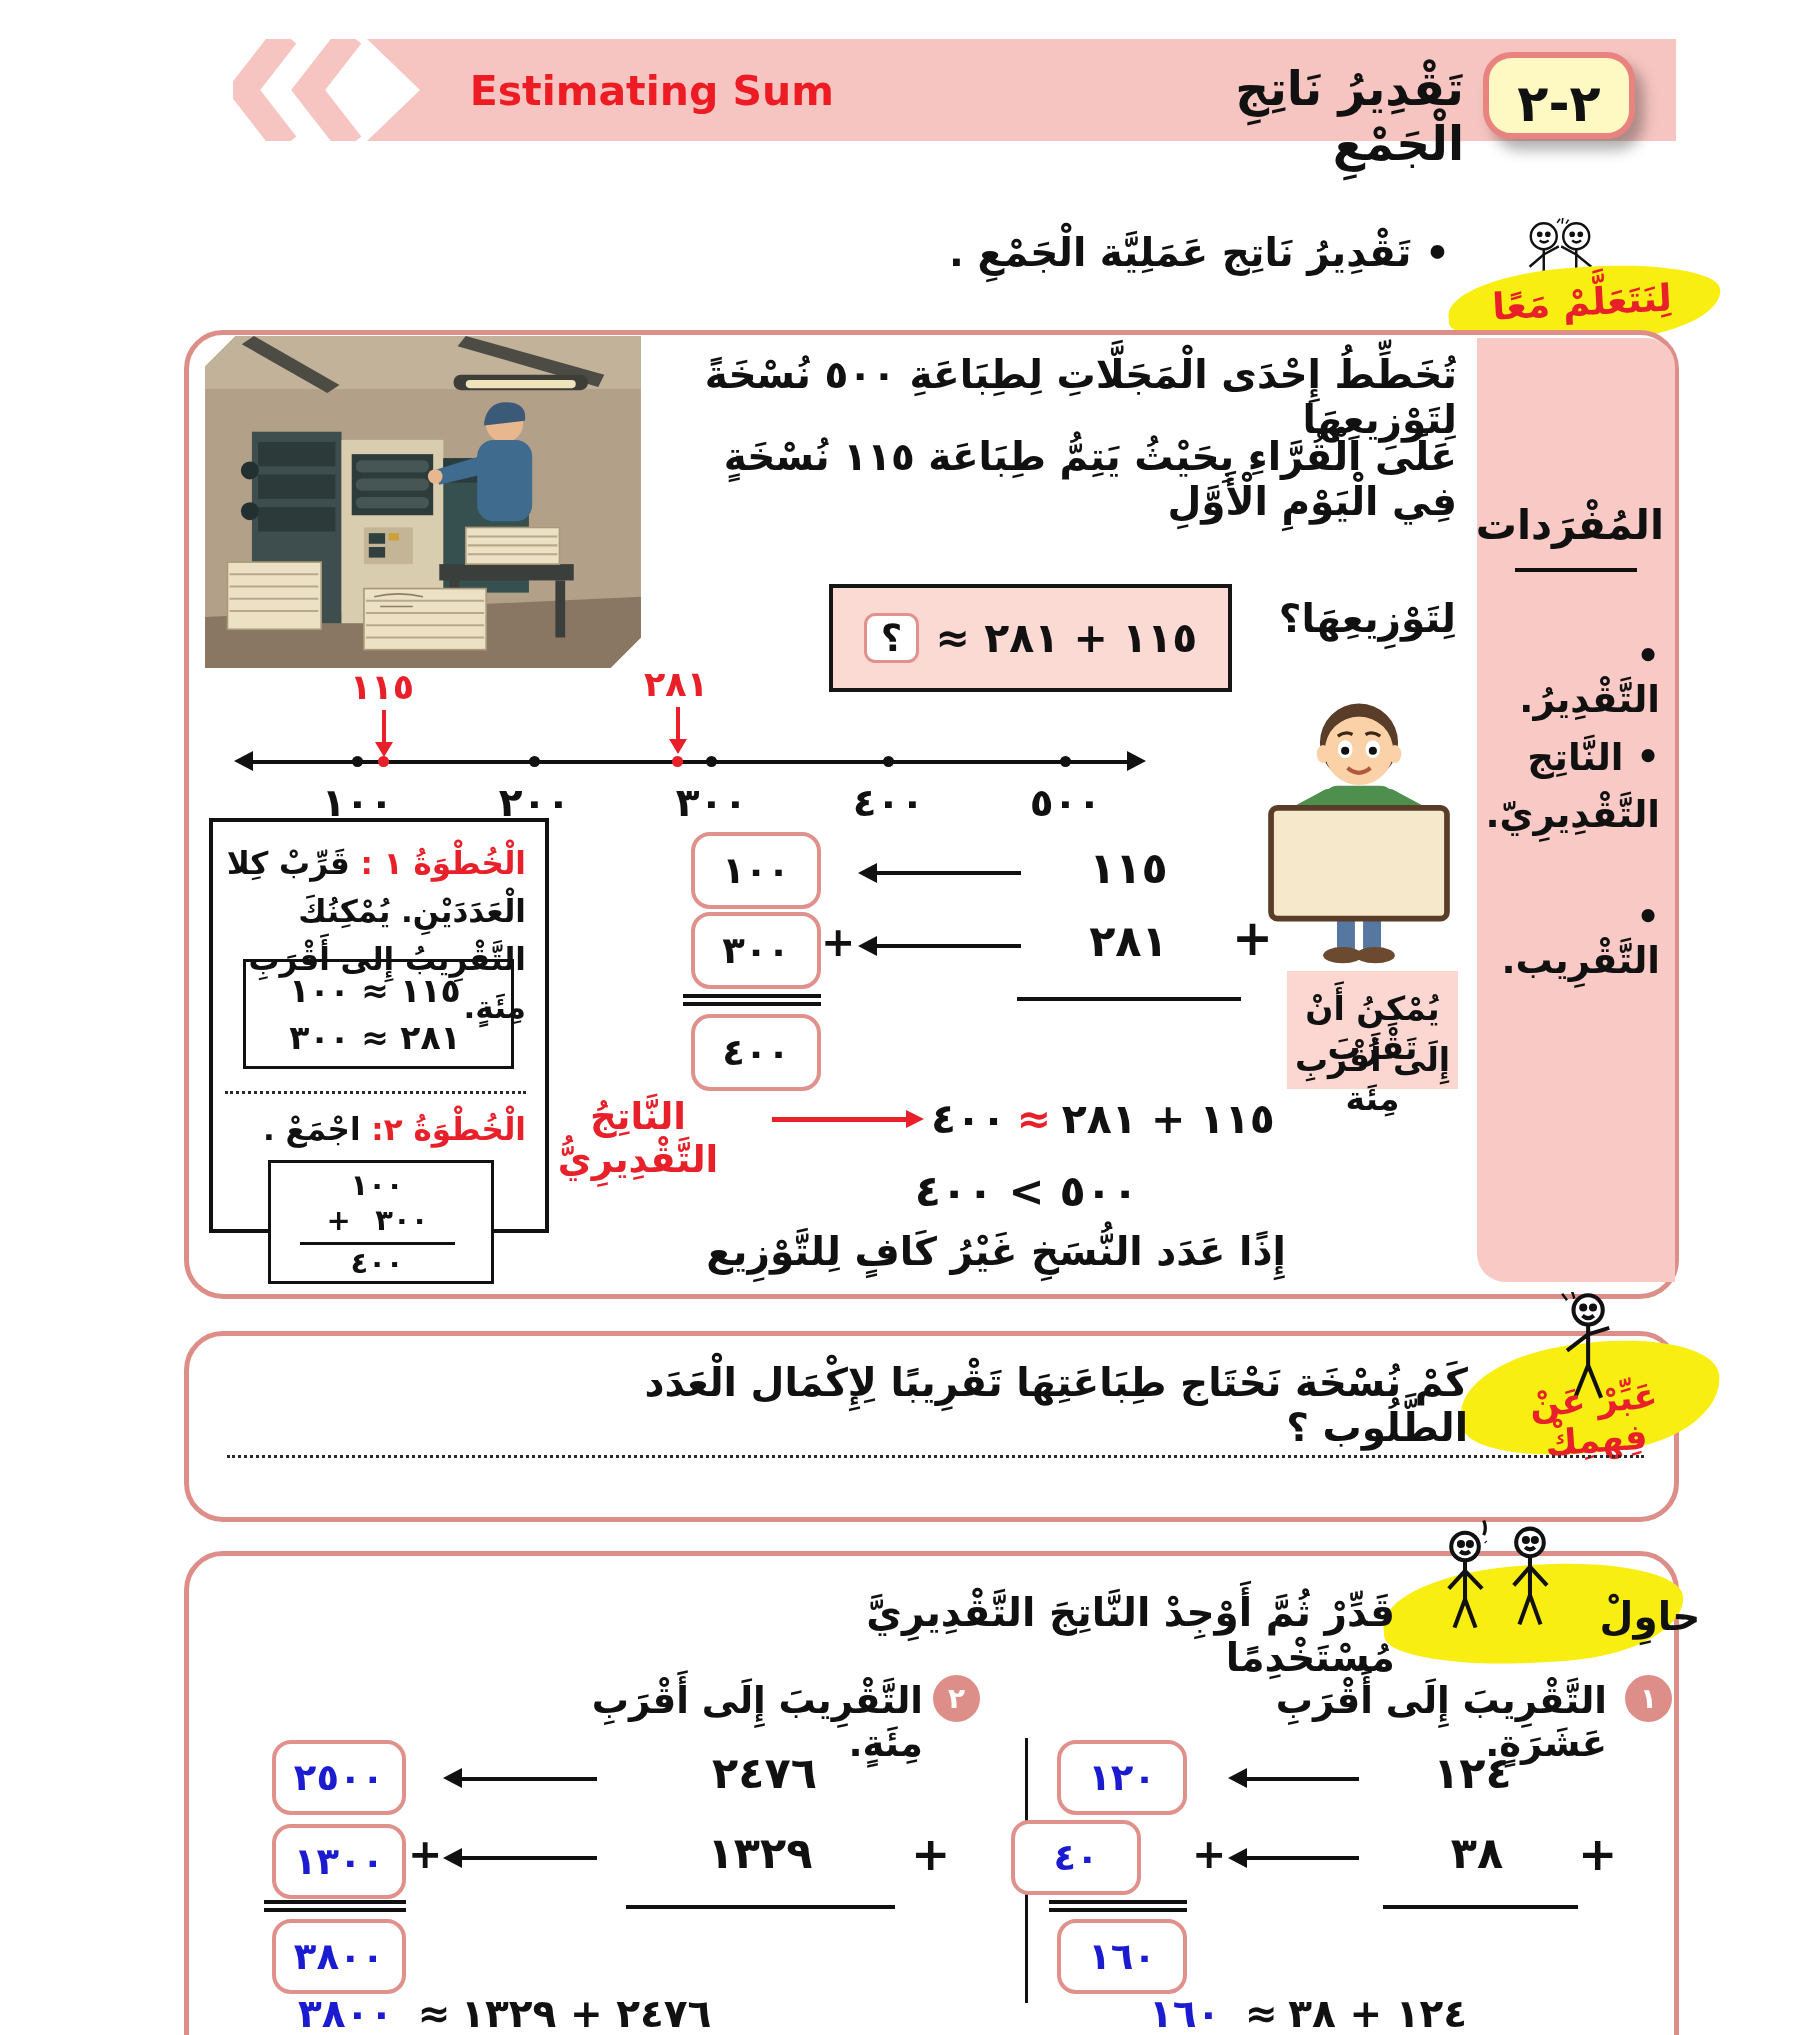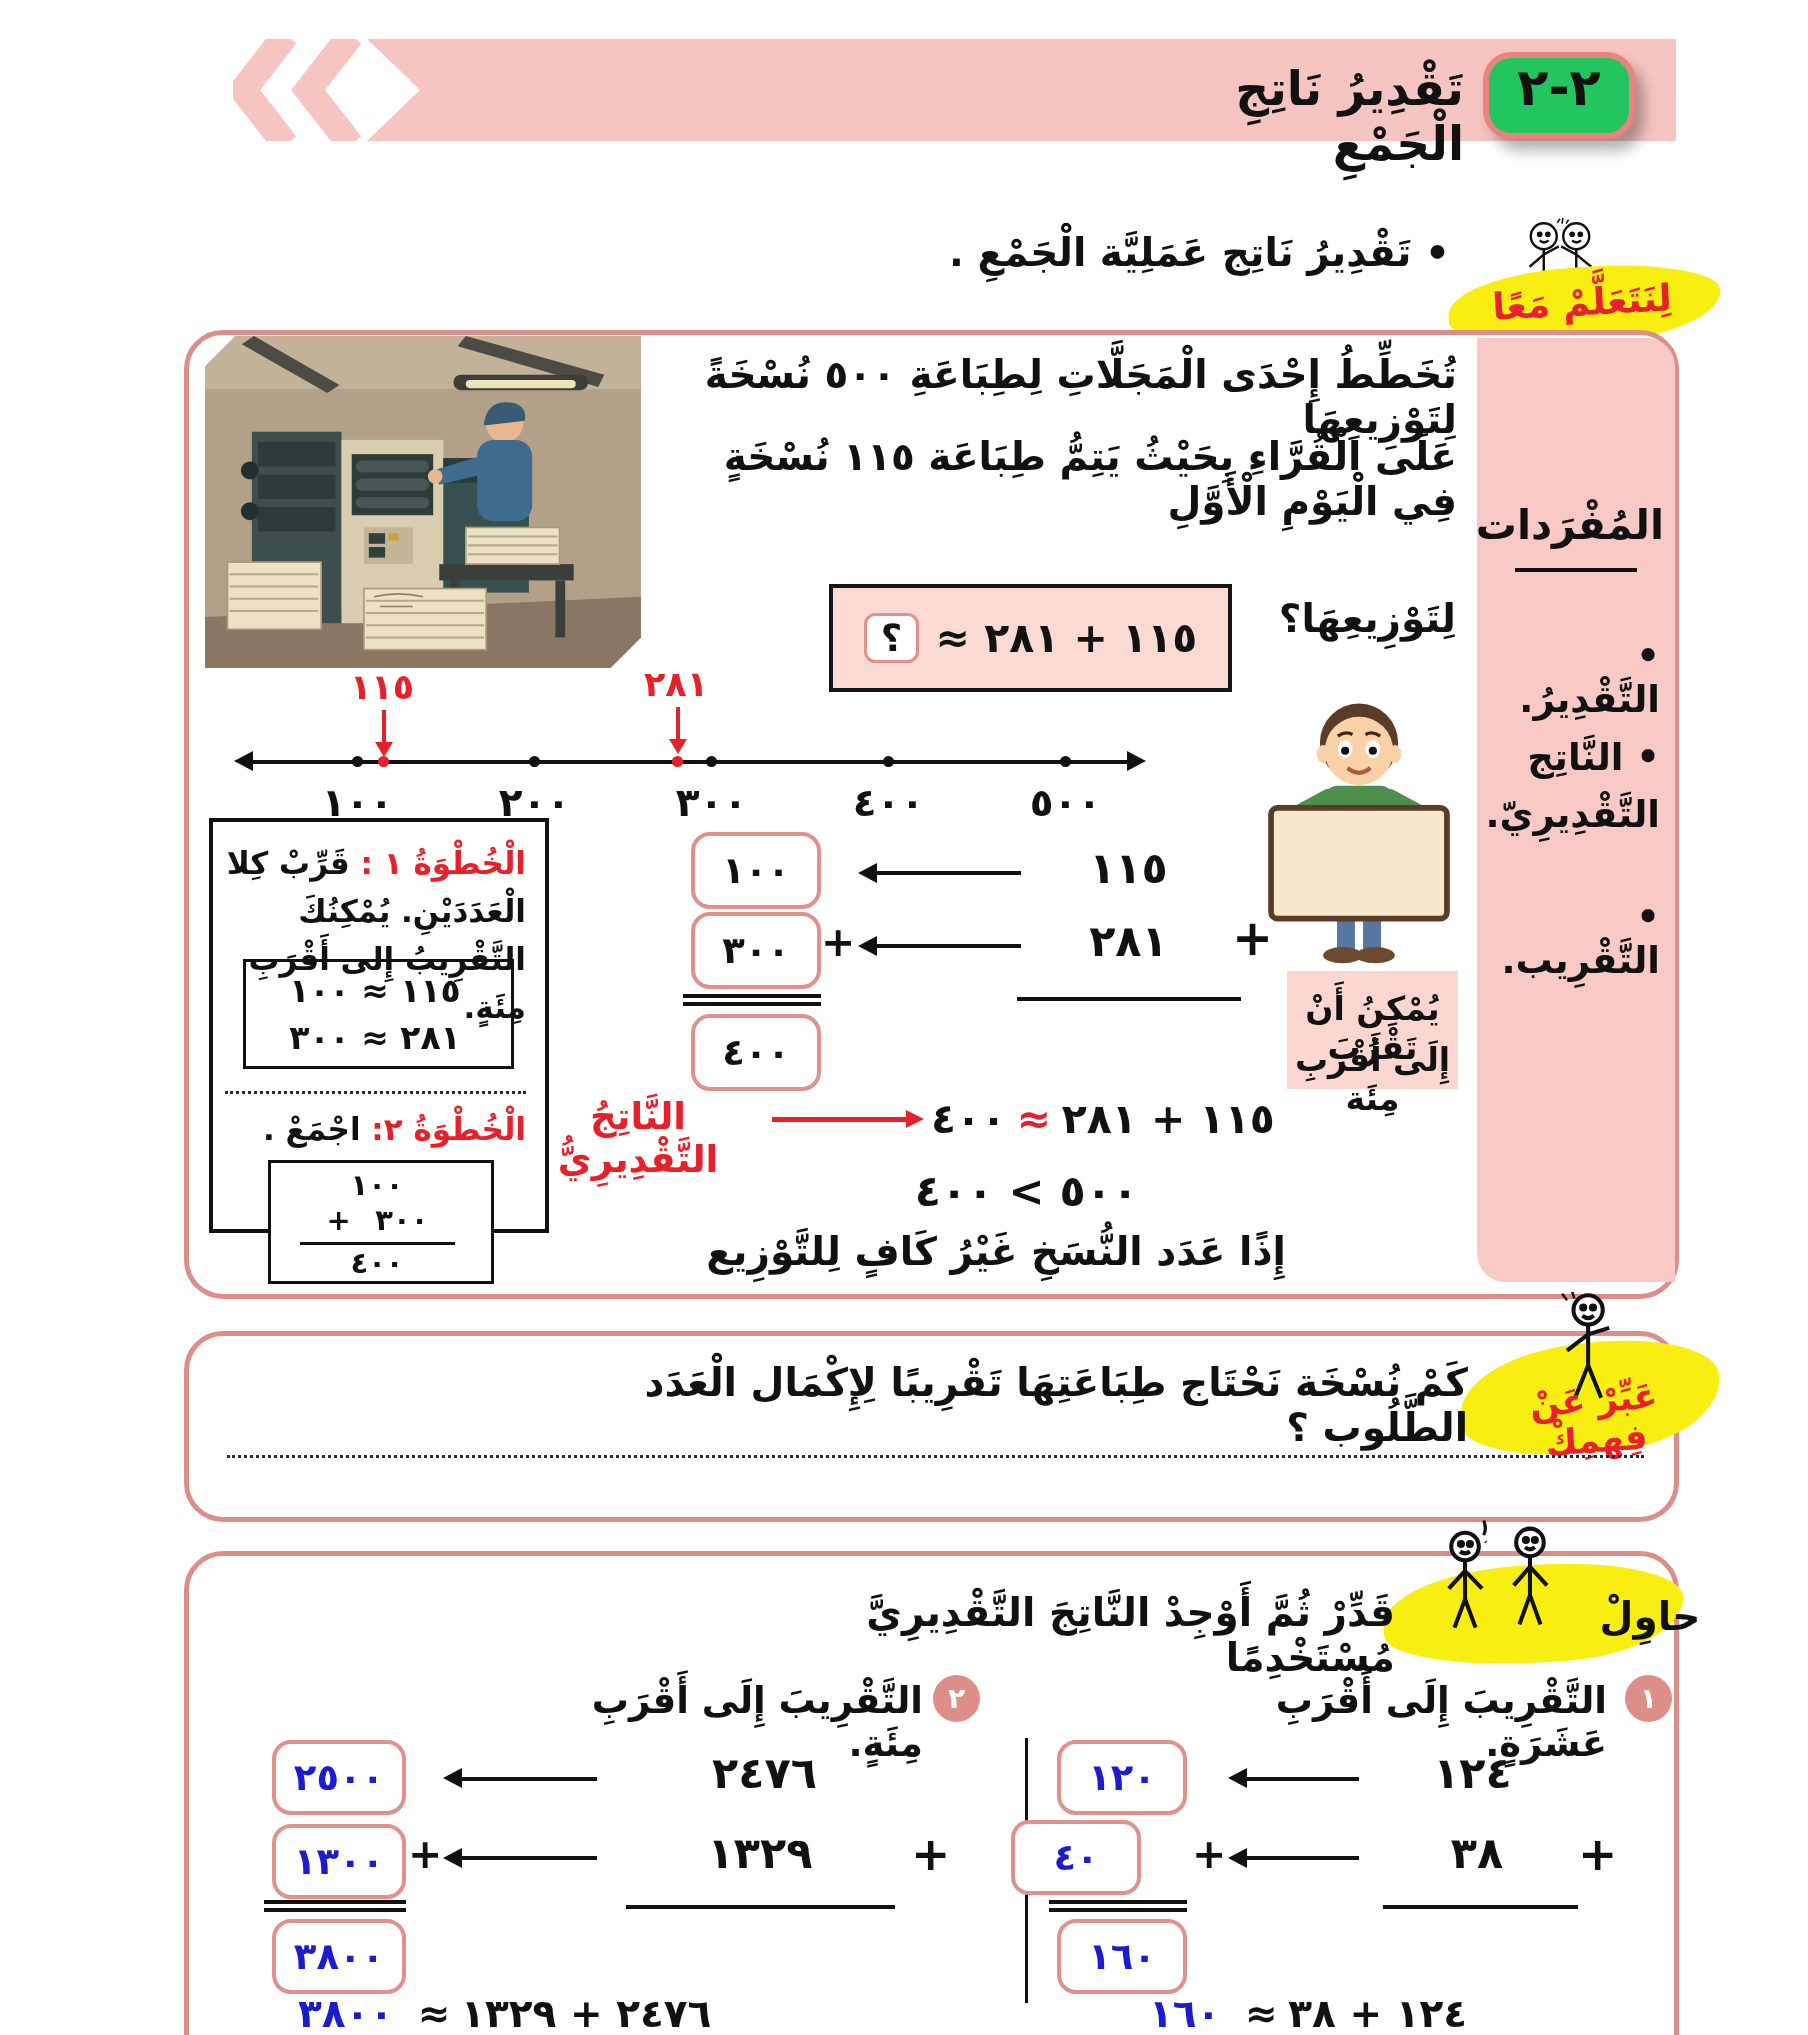--- a/index.html
+++ b/index.html
@@ -10,22 +10,22 @@
   .ltr{direction:ltr;}
   .red{color:#e8202a;}
   .blue{color:#1b1bd0;}
   .center{text-align:center;}
   .right{text-align:right;}
   .sp{letter-spacing:.5em;}
   .hline{background:#111;}
   
   .banner{background:#f7c5c1;}
   .banner-notch{clip-path:polygon(0 0,100% 0,100% 100%,0 100%,53px 50%);}
-  .badge{background:#22c55e;border:6.5px solid #e8837f;border-radius:28.5px;
-         box-shadow:9px 11.4px 14px rgba(0,0,0,.30);display:flex;align-items:flex-start;justify-content:center;}
+  .badge{background:#fef9c3;border:6.5px solid #e8837f;border-radius:28.5px;
+         box-shadow:9px 11.4px 14px rgba(0,0,0,.30);display:flex;align-items:flex-end;justify-content:center;}
   
   .frame{border:5.7px solid #dd8e88;border-radius:39px;background:#fff;}
   
   .abox{border:4.5px solid #e0918b;border-radius:19px;background:#fff;
         display:flex;align-items:center;justify-content:center;}
   .qmarkbox{border:3.7px solid #e2928c;border-radius:11.4px;background:#fff;padding:0.8px 14px;}
   
   .arrL{height:4.1px;background:#111;}
   .triL{width:0;height:0;border-top:10.6px solid transparent;border-bottom:10.6px solid transparent;border-right:19.5px solid #111;}
   .triR{width:0;height:0;border-top:10.6px solid transparent;border-bottom:10.6px solid transparent;border-left:19.5px solid #111;}
@@ -46,20 +46,21 @@
 
   <svg class="abs" style="left:234px;top:39px;" width="134" height="102" viewBox="0 0 330 250">
     <polyline points="130,-10 25,125 130,260" fill="none" stroke="#f7c5c1" stroke-width="66"></polyline>
     <polyline points="290,-10 185,125 290,260" fill="none" stroke="#f7c5c1" stroke-width="66"></polyline>
   </svg>
   <div class="abs banner banner-notch" style="left:368px;top:39px;width:1309px;height:102px;"></div>
   <div class="abs badge" style="left:1484px;top:52px;width:140px;height:75px;">
     <span style="font-size:51px;">٢-٢</span>
   </div>
   <div class="abs ar right" style="left:1091px;top:61px;width:374px;font-size:47px;">تَقْدِيرُ نَاتِجِ الْجَمْعِ</div>
+  <div class="abs" style="left:387px;top:67px;width:448px;font-size:41px;color:#ed1c24;">Estimating Sum</div>
 
   <div class="abs ar right" style="left:855px;top:230px;width:596px;font-size:39px;">• تَقْدِيرُ نَاتِج عَمَلِيَّة الْجَمْعِ .</div>
 
   <svg class="abs" style="left:1502px;top:218px;" width="118" height="69" viewBox="0 0 290 170">
     <g fill="none" stroke="#111" stroke-width="6">
       <circle cx="105" cy="45" r="32" fill="#fff"></circle>
         <circle cx="185" cy="45" r="32" fill="#fff"></circle>
       <circle cx="95" cy="40" r="4" fill="#111"></circle>
         <circle cx="115" cy="40" r="4" fill="#111"></circle>
       <path d="M95 55 q10 10 22 0"></path>

